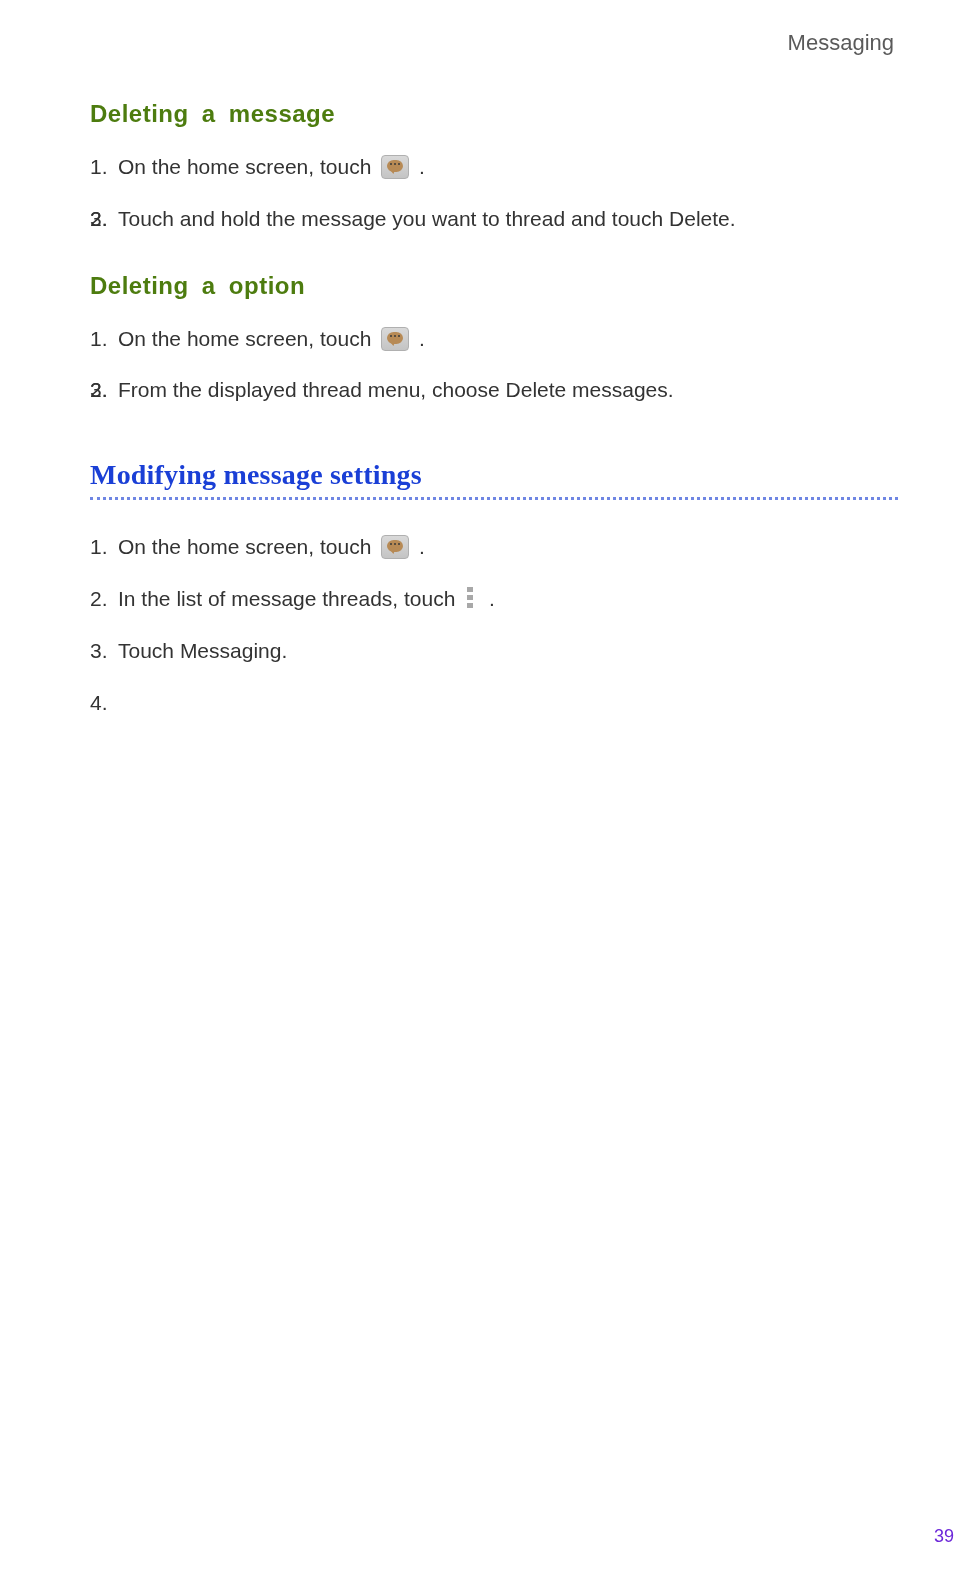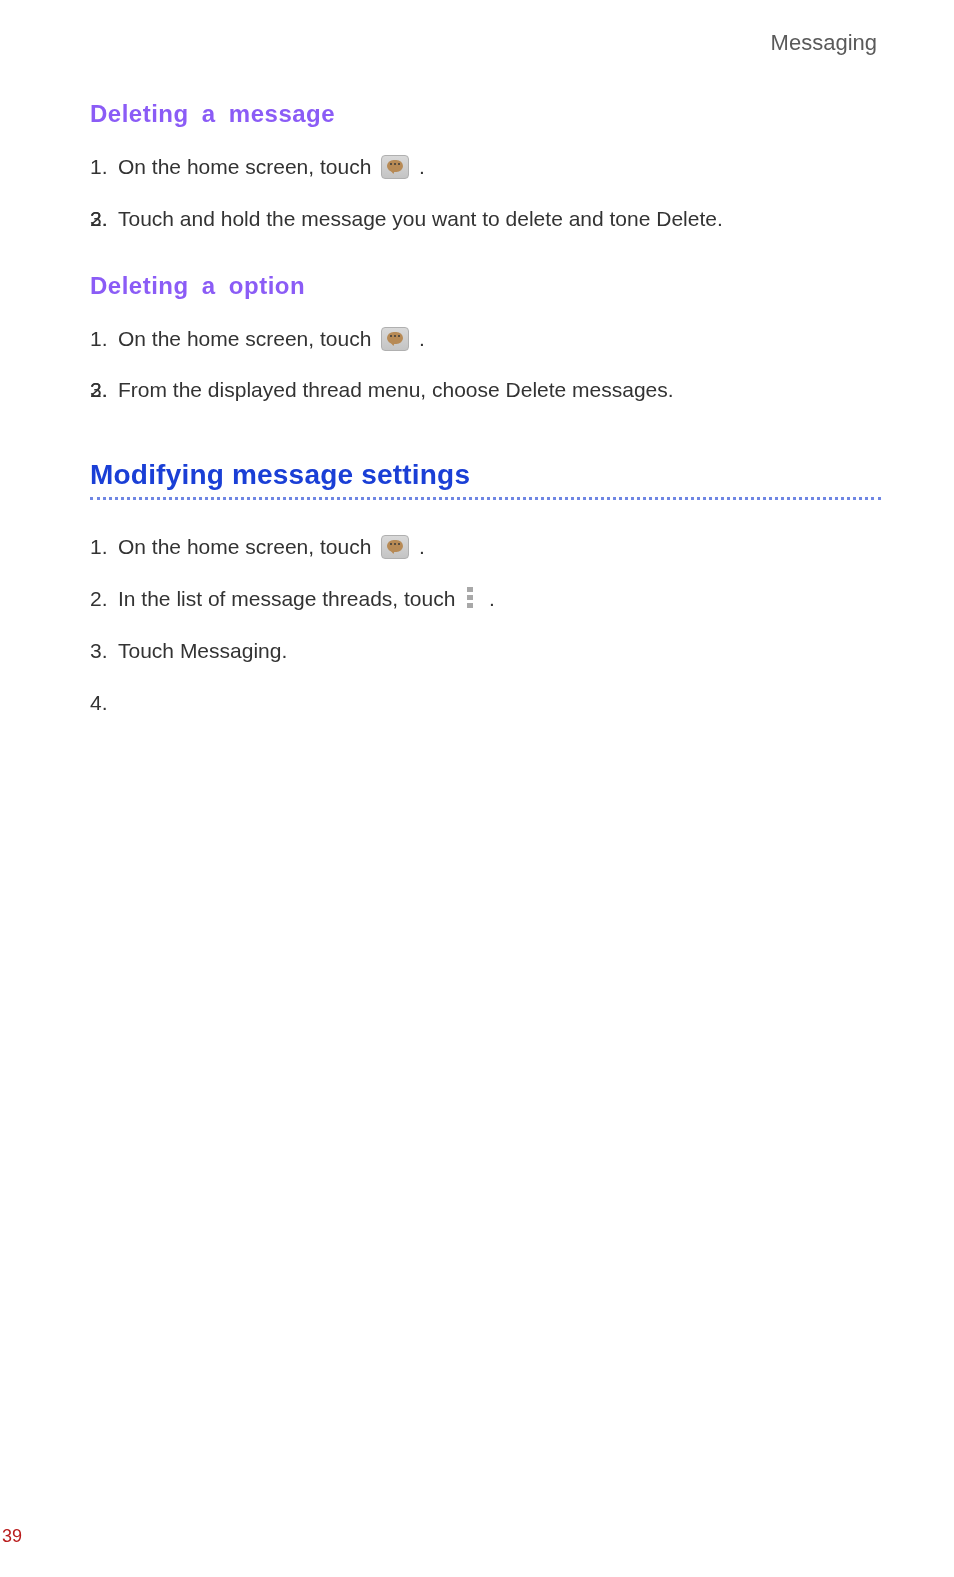--- a/index.html
+++ b/index.html
@@ -7,44 +7,45 @@
     padding: 0;
     width: 954px;
     background: #ffffff;
     font-family: "Segoe UI", "Helvetica Neue", Arial, sans-serif;
     color: #333333;
   }
   .page {
     width: 954px;
     min-height: 1577px;
     box-sizing: border-box;
-    padding: 30px 73px 40px 90px;
+    padding: 30px 56px 40px 90px;
     position: relative;
   }
   .header-label {
     text-align: right;
     font-size: 22px;
     color: #5a5a5a;
     margin-bottom: 44px;
     margin-right: 4px;
   }
   h3.sub-heading {
-    color: #8b5cf6;
+    color: #4d7c0f;
     font-size: 24px;
     font-weight: 700;
     margin: 0 0 20px 0;
     letter-spacing: 0.5px;
     word-spacing: 6px;
   }
   h2.section-heading {
     color: #1a3fd6;
     font-size: 28px;
     font-weight: 700;
     margin: 50px 0 6px 0;
     letter-spacing: 0.2px;
+    font-family: Liberation Serif, serif;
   }
   .dotted-divider {
     border: none;
     border-top: 3px dotted #6f86e3;
     margin: 0 0 28px 0;
   }
   ol.steps {
     list-style: none;
     padding: 0;
     margin: 0 0 34px 0;
@@ -125,25 +126,25 @@
   .menu-icon span {
     display: block;
     width: 6px;
     height: 5px;
     background: #a8a8a8;
     margin-bottom: 3px;
   }
   .page-number {
     position: absolute;
     bottom: 30px;
-    left: 2px;
+    left: 8px;
     right: 0;
-    text-align: left;
+    text-align: right;
     font-size: 18px;
-    color: #b91c1c;
+    color: #6d28d9;
   }
 </style>
 </head>
 <body>
 
 <div class="page">
 
   <div class="header-label">Messaging</div>
 
   <h3 class="sub-heading">Deleting  a  message</h3>
@@ -156,21 +157,21 @@
             <span></span>
             <span></span>
           </span></span>
       <span> .</span>
     </li>
     <li>
       <span class="num">2.</span>
     </li>
     <li>
       <span class="num">3.</span>
-      <span>Touch and hold the message you want to delete and tone </span><b>Delete</b><span>.</span>
+      <span>Touch and hold the message you want to thread and touch </span><b>Delete</b><span>.</span>
     </li>
   </ol>
 
   <h3 class="sub-heading">Deleting  a  option</h3>
   <ol class="steps">
     <li>
       <span class="num">1.</span>
       <span>On the home screen, touch </span>
       <span class="icon-box messaging"><span class="icon-dots">
             <span></span>

